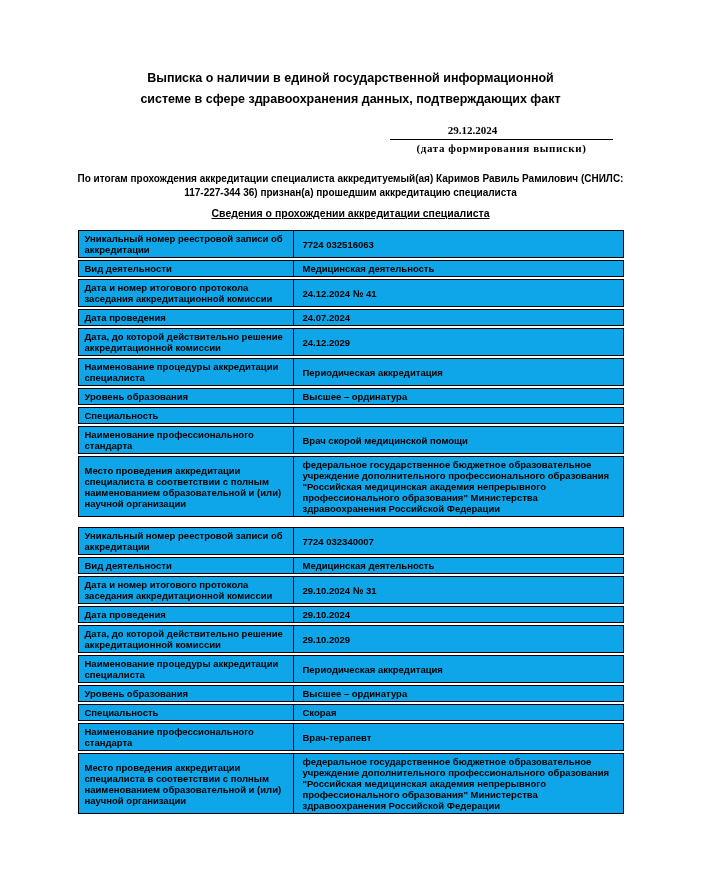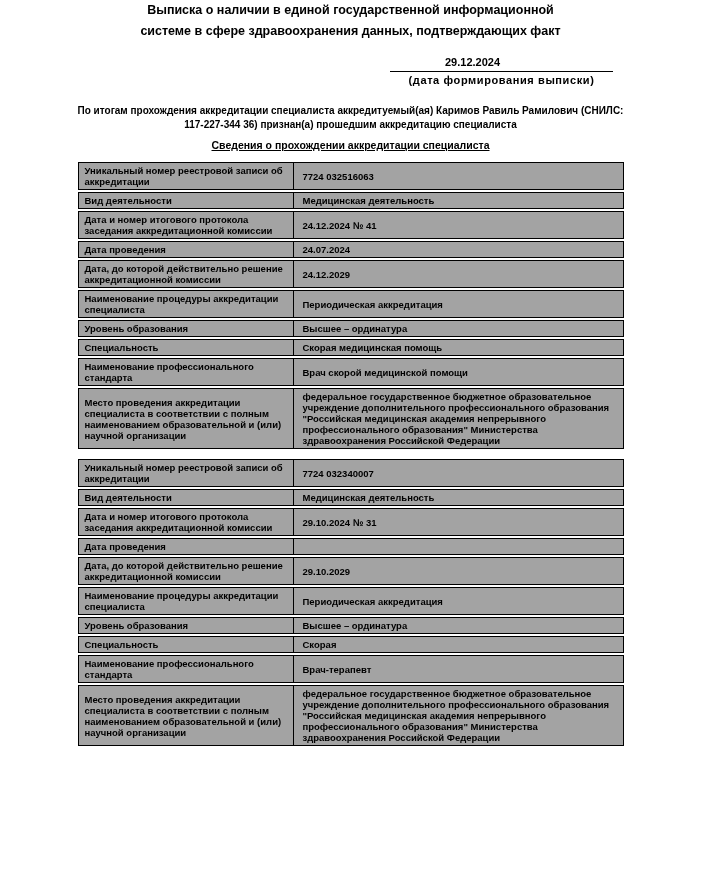--- a/index.html
+++ b/index.html
@@ -14,29 +14,31 @@
     font-weight: bold;
     color: #000;
   }
   .page {
     position: relative;
     width: 701px;
     height: 881px;
     background: #fff;
     overflow: hidden;
     box-sizing: border-box;
+    padding-top: 68px;
   }
   .doc-title {
     text-align: center;
     font-size: 12.5px;
     line-height: 21px;
   }
   .date-block {
     width: 223px;
     margin: 14px 88px 0 auto;
+    font-family: Liberation Serif, serif;
   }
   .date-value {
     text-align: center;
     font-size: 11px;
     line-height: 13px;
     padding-right: 58px;
     padding-bottom: 2px;
   }
   .date-caption {
     border-top: 1.5px solid #000;
@@ -71,21 +73,21 @@
   }
   .acc-table.first {
     margin-top: 11px;
   }
   .acc-row {
     display: flex;
     align-items: stretch;
     border: 1.5px solid #000;
     margin-bottom: 2px;
     box-sizing: border-box;
-    background: #a3a3a3;
+    background: #0ea5e9;
   }
   .acc-row:last-child { margin-bottom: 0; }
   .acc-label {
     flex: 0 0 215px;
     width: 215px;
     box-sizing: border-box;
     border-right: 1.5px solid #000;
     padding: 2px 4px 2px 6px;
     font-size: 9.5px;
     line-height: 11px;
@@ -146,21 +148,20 @@
       <div class="acc-row">
     <div class="acc-label">Наименование процедуры аккредитации специалиста</div>
     <div class="acc-value">Периодическая аккредитация</div>
   </div>
       <div class="acc-row">
     <div class="acc-label">Уровень образования</div>
     <div class="acc-value">Высшее – ординатура</div>
   </div>
       <div class="acc-row">
     <div class="acc-label">Специальность</div>
-    <div class="acc-value">Скорая медицинская помощь</div>
   </div>
       <div class="acc-row">
     <div class="acc-label">Наименование профессионального стандарта</div>
     <div class="acc-value">Врач скорой медицинской помощи</div>
   </div>
       <div class="acc-row">
     <div class="acc-label">Место проведения аккредитации специалиста в соответствии с полным наименованием образовательной и (или) научной организации</div>
     <div class="acc-value">федеральное государственное бюджетное образовательное учреждение дополнительного профессионального образования "Российская медицинская академия непрерывного профессионального образования" Министерства здравоохранения Российской Федерации</div>
   </div>
     </div>
@@ -173,20 +174,21 @@
       <div class="acc-row">
     <div class="acc-label">Вид деятельности</div>
     <div class="acc-value">Медицинская деятельность</div>
   </div>
       <div class="acc-row">
     <div class="acc-label">Дата и номер итогового протокола заседания аккредитационной комиссии</div>
     <div class="acc-value">29.10.2024 № 31</div>
   </div>
       <div class="acc-row">
     <div class="acc-label">Дата проведения</div>
+    <div class="acc-value">29.10.2024</div>
   </div>
       <div class="acc-row">
     <div class="acc-label">Дата, до которой действительно решение аккредитационной комиссии</div>
     <div class="acc-value">29.10.2029</div>
   </div>
       <div class="acc-row">
     <div class="acc-label">Наименование процедуры аккредитации специалиста</div>
     <div class="acc-value">Периодическая аккредитация</div>
   </div>
       <div class="acc-row">

